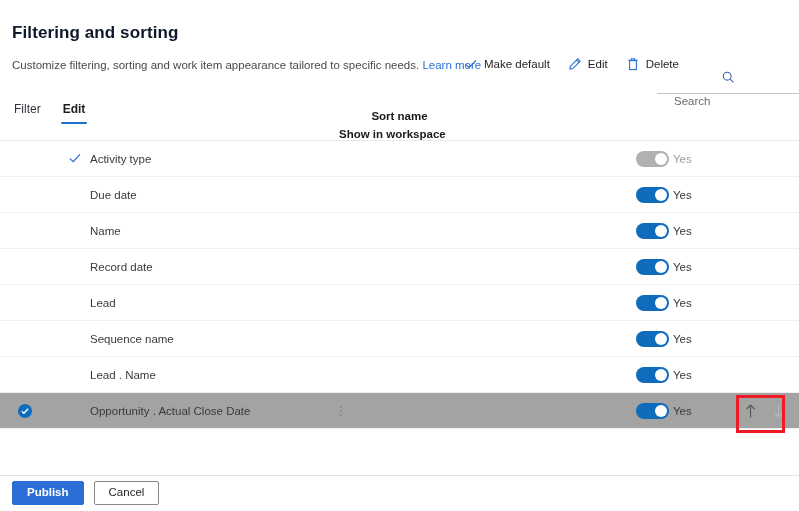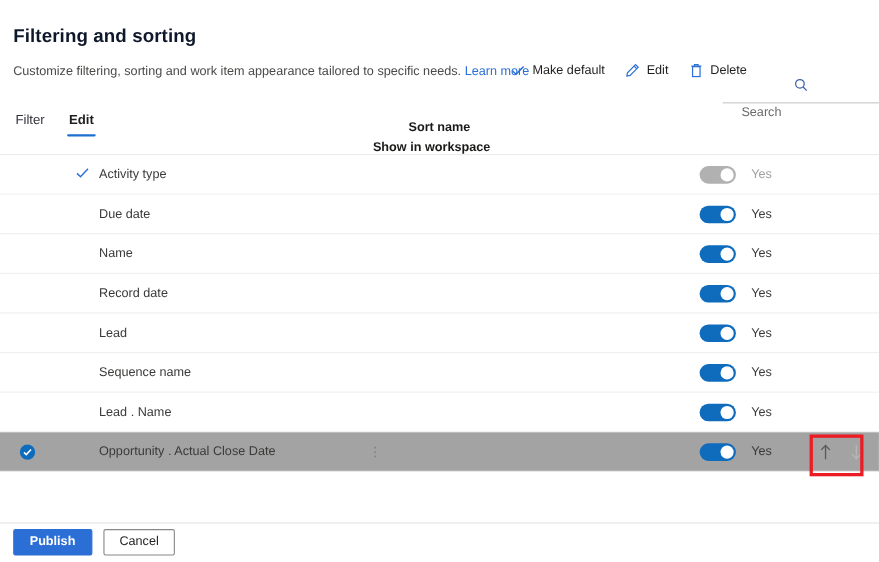--- a/index.html
+++ b/index.html
@@ -97,21 +97,21 @@
   }
 
   .overflow-dots {
     position:absolute; left: 336px; top:50%; transform: translateY(-50%);
     display:flex; flex-direction:column; gap:2px; cursor:pointer;
     padding: 3px 4px;
   }
   .overflow-dots i { width:2px; height:2px; background:#8a8886; border-radius:50%; display:block; }
 
   
-  .toggle-cell { display:flex; align-items:center; gap:14px;padding-left:16px; }
+  .toggle-cell { display:flex; align-items:center; gap:4px;padding-left:16px; }
   .switch {
     width:33px; height:16px; border-radius:9px; position:relative;
     background:#0f6cbd; flex:none; cursor:pointer;
   }
   .switch.off-style { background:#b1b1b1; cursor:default; }
   .switch .knob {
     position:absolute; top:2px; left:19px;
     width:12px; height:12px; border-radius:50%; background:#fff;
   }
   .switch-label { font-size:11.5px; color:#3b3a39; }

